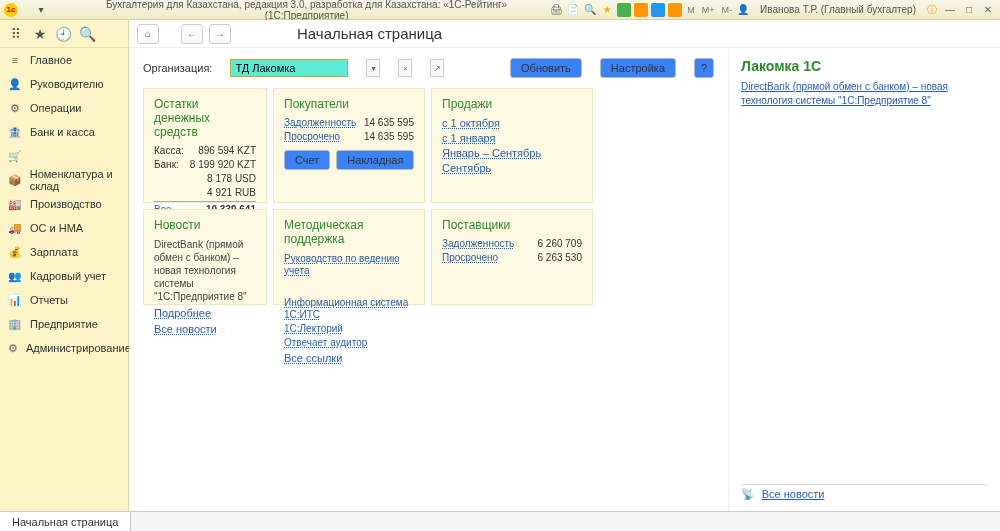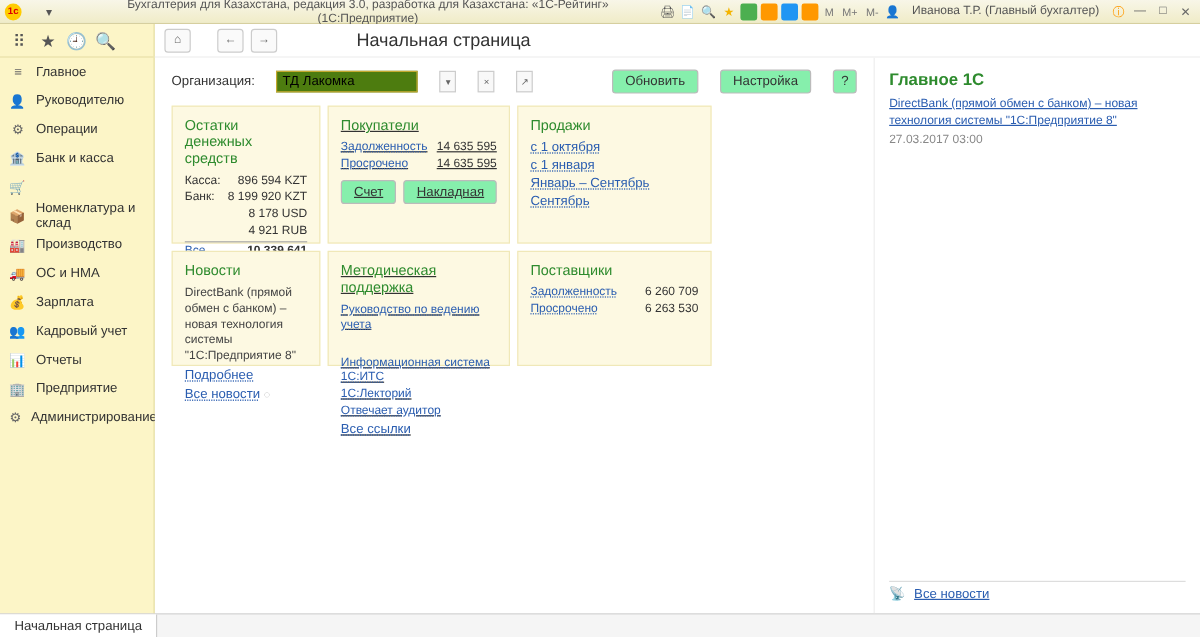--- a/index.html
+++ b/index.html
@@ -30,28 +30,28 @@
 .main-hdr { height:28px; display:flex; align-items:center; padding:0 8px; gap:6px; border-bottom:1px solid #eee; }
 .hdr-btn { width:22px; height:20px; border:1px solid #ccc; border-radius:3px; background:#fafafa; display:flex; align-items:center; justify-content:center; cursor:pointer; font-size:10px; color:#666; }
 .page-title { font-size:15px; color:#333; margin-left:60px; }
 
 .main-body { flex:1; display:flex; overflow:hidden; }
 .content { flex:1; padding:10px 14px; overflow:auto; }
 .right-pane { width:272px; border-left:1px solid #eee; padding:10px 12px; display:flex; flex-direction:column; }
 
 .today { color:#2e8b2e; font-weight:bold; font-size:14px; margin-bottom:8px; }
 .org-row { display:flex; align-items:center; gap:18px; margin-bottom:10px; }
-.org-input { border:1px solid #c4a930; background:#4d7c0f; height:18px; width:118px; padding:0 4px; font-size:11px; }
+.org-input { border:1px solid #c4a930; background:#5eead4; height:18px; width:118px; padding:0 4px; font-size:11px; }
 .org-dd, .org-clr, .org-open { width:14px; height:18px; border:1px solid #ccc; background:#f8f8f8; display:flex; align-items:center; justify-content:center; cursor:pointer; font-size:8px; color:#666; }
-.btn { height:20px; padding:0 10px; border:1px solid #bbb; border-radius:3px; background:#86efac; cursor:pointer; font-size:11px; display:inline-flex; align-items:center; }
+.btn { height:20px; padding:0 10px; border:1px solid #bbb; border-radius:3px; background:#3b82f6; cursor:pointer; font-size:11px; display:inline-flex; align-items:center; }
 .btn-q { width:20px; padding:0; justify-content:center; }
 
 .cards { display:flex; flex-wrap:wrap; gap:6px; }
 .card { background:#fdf9e2; border:1px solid #f0e8b8; padding:8px 10px; }
-.card-w1 { width:124px; } .card-w2 { width:152px;text-decoration:underline; } .card-w3 { width:162px; }
+.card-w1 { width:124px; } .card-w2 { width:152px; } .card-w3 { width:162px; }
 .card-h1 { height:115px; } .card-h2 { height:96px; }
 .card-title { color:#2e8b2e; font-size:12px; margin-bottom:6px; }
 .row { display:flex; justify-content:space-between; margin-bottom:3px; font-size:10px; }
 .link { color:#2a5db0; text-decoration:underline; cursor:pointer; }
 .link-dot { color:#2a5db0; text-decoration:underline dotted; cursor:pointer; }
 .num { text-align:right; color:#333; }
 .total-row { border-top:1px solid #aaa; margin-top:2px; padding-top:2px; }
 .news-text { color:#444; font-size:10px; line-height:1.3; }
 .card-btns { display:flex; gap:6px; margin-top:8px; justify-content:flex-start; }
 
@@ -265,23 +265,22 @@
                 <div class="row">
                   <span class="link-dot">Просрочено</span>
                   <span class="num">6 263 530</span>
                 </div>
               </div>
           </div>
         </div>
       </div>
 
       <div class="right-pane">
-        <div class="right-title">Главное 1С</div>
+        <div class="right-title">Лакомка 1С</div>
         <a class="news-link">DirectBank (прямой обмен с банком) – новая технология системы "1С:Предприятие 8"</a>
-        <div class="news-date">27.03.2017 03:00</div>
         <div class="right-foot">
           <hr class="hr-s">
           <span class="rss">📡</span>
           <span class="link">Все новости</span>
         </div>
       </div>
     </div>
   </div>
 </div>
 

